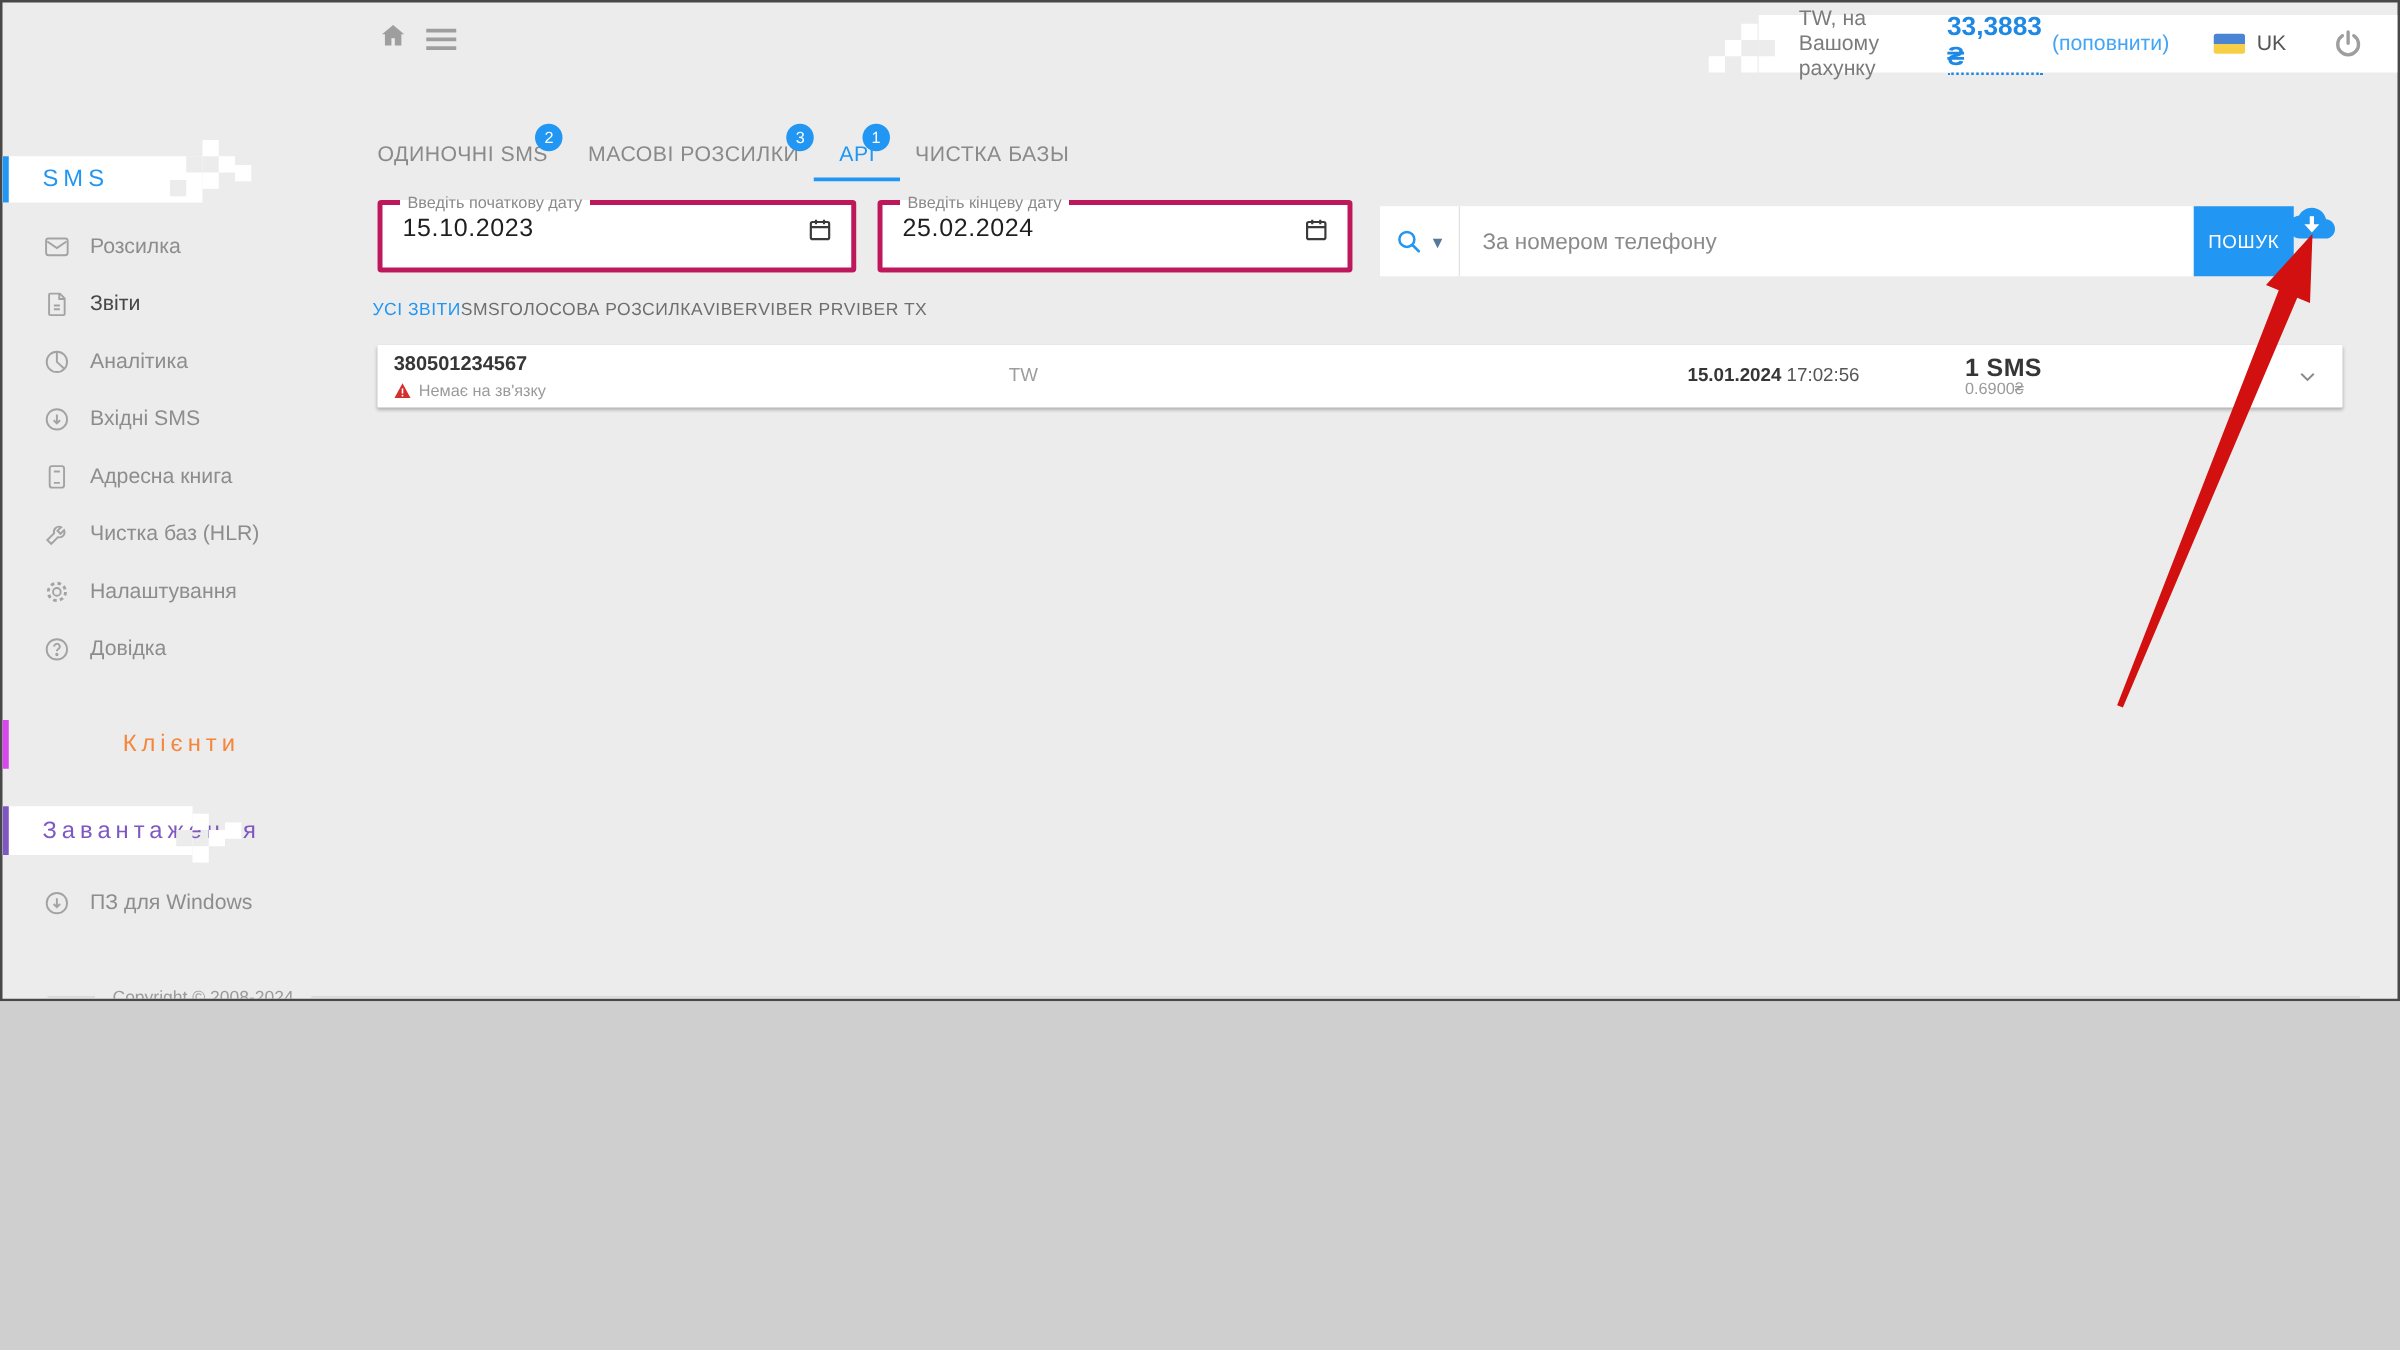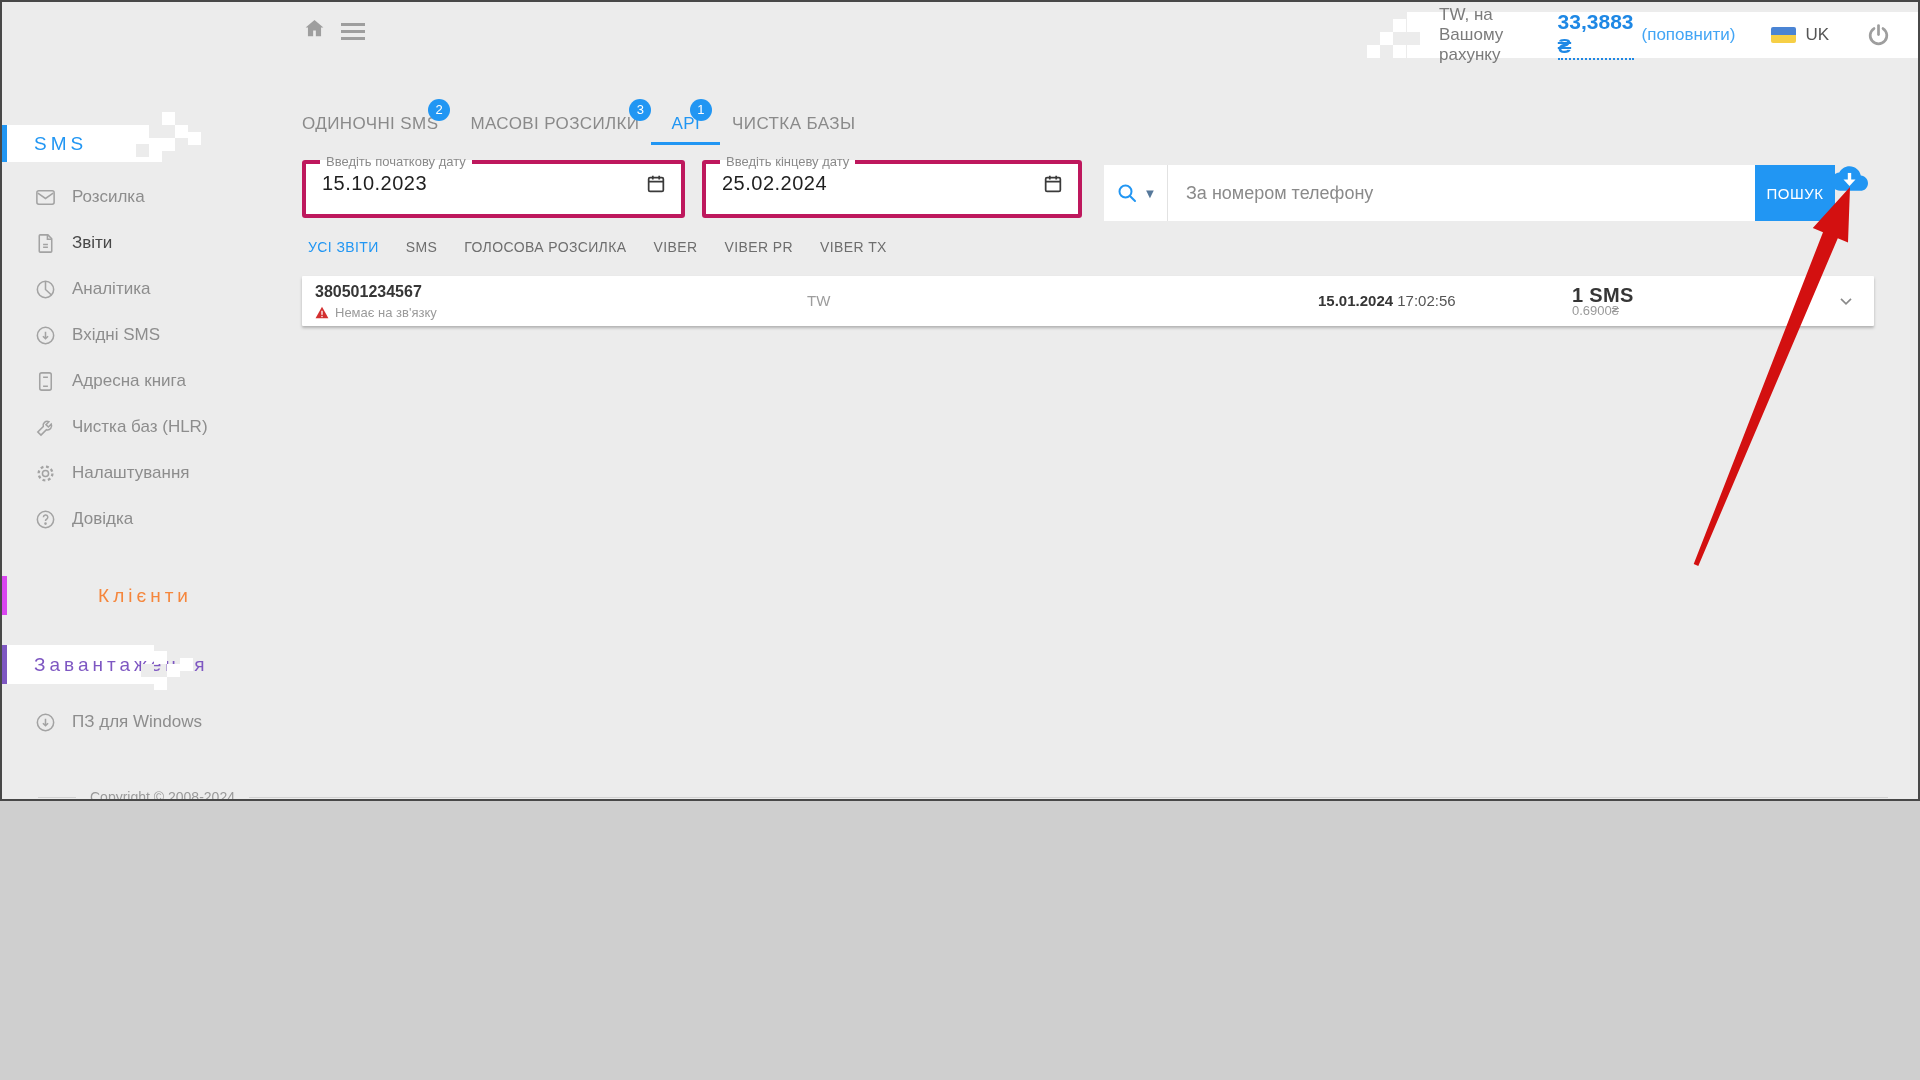--- a/index.html
+++ b/index.html
@@ -98,34 +98,34 @@
     font-family:"Liberation Sans", sans-serif; font-size:18px; color:#333;
   }
   .search-input-wrap input::placeholder { color:#8a8a8a; opacity:1; }
   .search-btn {
     width:80px; border:0; background:#2196f3; color:#fff;
     font-family:"Liberation Sans", sans-serif; font-size:15px; letter-spacing:.5px; cursor:pointer;
   }
   .cloud-dl { position:absolute; left:1829px; top:158px; cursor:pointer; }
 
   
-  .report-tabs { position:absolute; left:306px; top:237px; display:flex; gap:27px; }
+  .report-tabs { position:absolute; left:296px; top:237px; display:flex; }
   .rtab { font-size:14px; color:#6e6e6e; letter-spacing:.4px; cursor:pointer; }
   .rtab.active { color:#2196f3; }
 
   
   .row {
     position:absolute; left:300px; top:274px; width:1572px; height:50px;
     background:#fff; border-radius:1px; box-shadow:0 2px 3px rgba(0,0,0,.25); cursor:pointer;
   }
   .row .phone { position:absolute; left:13px; top:7px; font-size:16px; font-weight:bold; color:#363636; }
   .row .status { position:absolute; left:13px; top:29px; display:flex; align-items:center; gap:6px; font-size:13px; color:#9a9a9a; }
   .row .network { position:absolute; left:505px; top:16px; font-size:15px; color:#9d9d9d; }
   .row .datetime { position:absolute; left:1016px; top:16px; font-size:15px; color:#555; }
-  .row .datetime b { color:#363636; }
+  .row .datetime b { color:#363636;margin-left:32px; }
   .row .count { position:absolute; left:1270px; top:8px; font-size:20px; font-weight:bold; color:#363636; letter-spacing:.3px; }
   .row .price { position:absolute; left:1270px; top:27px; font-size:13px; color:#9a9a9a; }
   .row .chev { position:absolute; left:1534px; top:15px; }
 
   .arrow-overlay { position:absolute; left:1650px; top:170px; pointer-events:none; }
 </style>
 </head>
 <body>
 
 <div class="screen">

